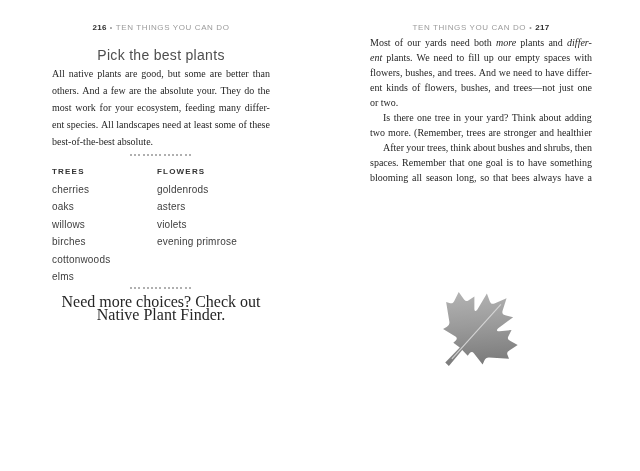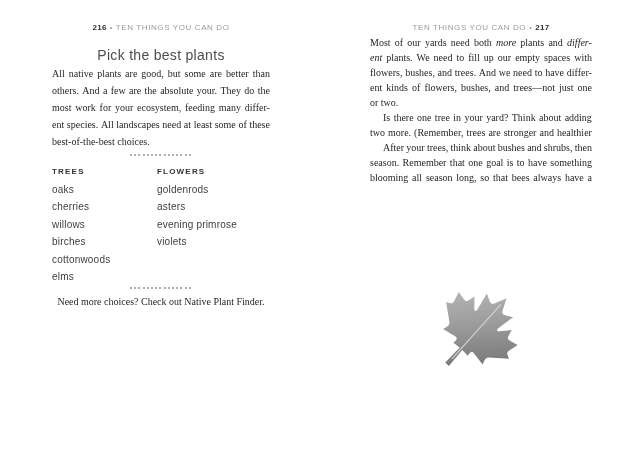--- a/index.html
+++ b/index.html
@@ -29,21 +29,21 @@
            background:repeating-linear-gradient(90deg,var(--divider,#b0b0b0) 0 2px,transparent 2px 4.2px);}
   .divider.d1{margin-top:4px;}
   .divider.d2{margin-top:1px;}
 
   .plant-table{margin-top:7px;display:flex;font-family:"Liberation Sans",sans-serif;color:var(--table-text,#3d3d3d);}
   .tcol{flex:1;}
   .tcol:first-child{width:105px;flex:none;}
   .thead{font-size:8px;font-weight:bold;letter-spacing:1.2px;color:#333;height:17.5px;line-height:17.5px;}
   .titem{font-size:10px;height:17.5px;line-height:17.5px;letter-spacing:0.2px;}
 
-  .footer-note{margin-top:6px;text-align:center;font-size:10px;line-height:13px;color:var(--body-text,#262626);}
+  .footer-note{margin-top:6px;text-align:center;font-size:16px;line-height:13px;color:var(--body-text,#262626);}
 
   .leaf-wrap{position:absolute;left:60px;top:284px;width:94px;height:94px;transform:rotate(42deg);}
   .leaf-wrap svg{width:100%;height:100%;display:block;}
 </style>
 </head>
 <body>
 
 <div class="spread">
 
   <div class="page page-left">
@@ -92,39 +92,39 @@
           <span>species.</span>
           <span>All</span>
           <span>landscapes</span>
           <span>need</span>
           <span>at</span>
           <span>least</span>
           <span>some</span>
           <span>of</span>
           <span>these</span>
         </div>
-        <div class="tline"><span>best-of-the-best choices.</span></div>
+        <div class="tline"><span>best-of-the-best absolute.</span></div>
       </div>
     <div class="divider d1"></div>
     <div class="plant-table">
         <div class="tcol">
           <div class="thead">TREES</div>
+          <div class="titem">cherries</div>
           <div class="titem">oaks</div>
-          <div class="titem">cherries</div>
           <div class="titem">willows</div>
           <div class="titem">birches</div>
           <div class="titem">cottonwoods</div>
           <div class="titem">elms</div>
         </div>
         <div class="tcol">
           <div class="thead">FLOWERS</div>
           <div class="titem">goldenrods</div>
           <div class="titem">asters</div>
+          <div class="titem">violets</div>
           <div class="titem">evening primrose</div>
-          <div class="titem">violets</div>
         </div>
       </div>
     <div class="divider d2"></div>
     <div class="footer-note">Need more choices? Check out Native Plant Finder.</div>
   </div>
 
   <div class="page page-right">
     <div class="running-header">
       <span class="rh-title">TEN THINGS YOU CAN DO</span><span class="rh-sep">•</span><span class="rh-num">217</span>
     </div>
@@ -205,21 +205,21 @@
           <span>your</span>
           <span>trees,</span>
           <span>think</span>
           <span>about</span>
           <span>bushes</span>
           <span>and</span>
           <span>shrubs,</span>
           <span>then</span>
         </div>
         <div class="tline just">
-          <span>season.</span>
+          <span>spaces.</span>
           <span>Remember</span>
           <span>that</span>
           <span>one</span>
           <span>goal</span>
           <span>is</span>
           <span>to</span>
           <span>have</span>
           <span>something</span>
         </div>
         <div class="tline just">

